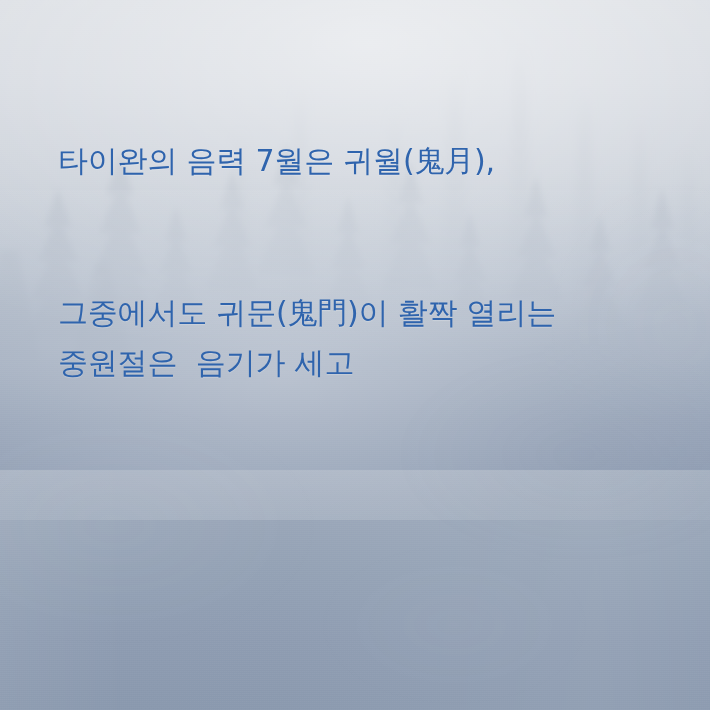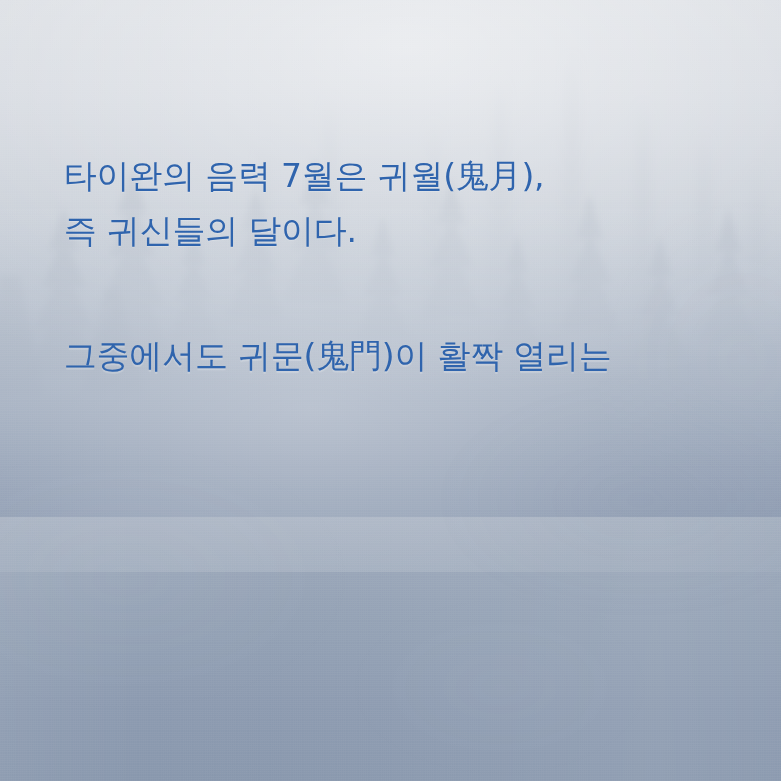--- a/index.html
+++ b/index.html
@@ -97,21 +97,21 @@
   
   .text-layer{
     position:absolute;inset:0;
     padding:16px;
   }
   .para{
     position:absolute;
     left:58px;
   }
   .para-1{top:136px;}
-  .para-2{top:300px;}
+  .para-2{top:288px;}
 
   .line{
     color:#2f64ad;
     font-size:30px;
     line-height:50px;
     letter-spacing:-0.2px;
     white-space:pre;
     font-weight:500;
     text-shadow:0 1px 1px rgba(255,255,255,0.22);
   }
@@ -183,21 +183,21 @@
   <div class="fog-veil"></div>
   <div class="fog-bloom"></div>
   <div class="fog-bloom2"></div>
   <div class="smudge"></div>
   <div class="grain"></div>
 
   <div class="text-layer">
 
     <div class="para para-1">
       <div class="line">타이완의 음력 7월은 귀월(鬼月),</div>
-      <div class="line">즉 귀신들의 달이다.</div>
     </div>
 
     <div class="para para-2">
       <div class="line">그중에서도 귀문(鬼門)이 활짝 열리는</div>
+      <div class="line">중원절은  음기가 세고</div>
     </div>
 
   </div>
 </div>
 
 </body></html>

